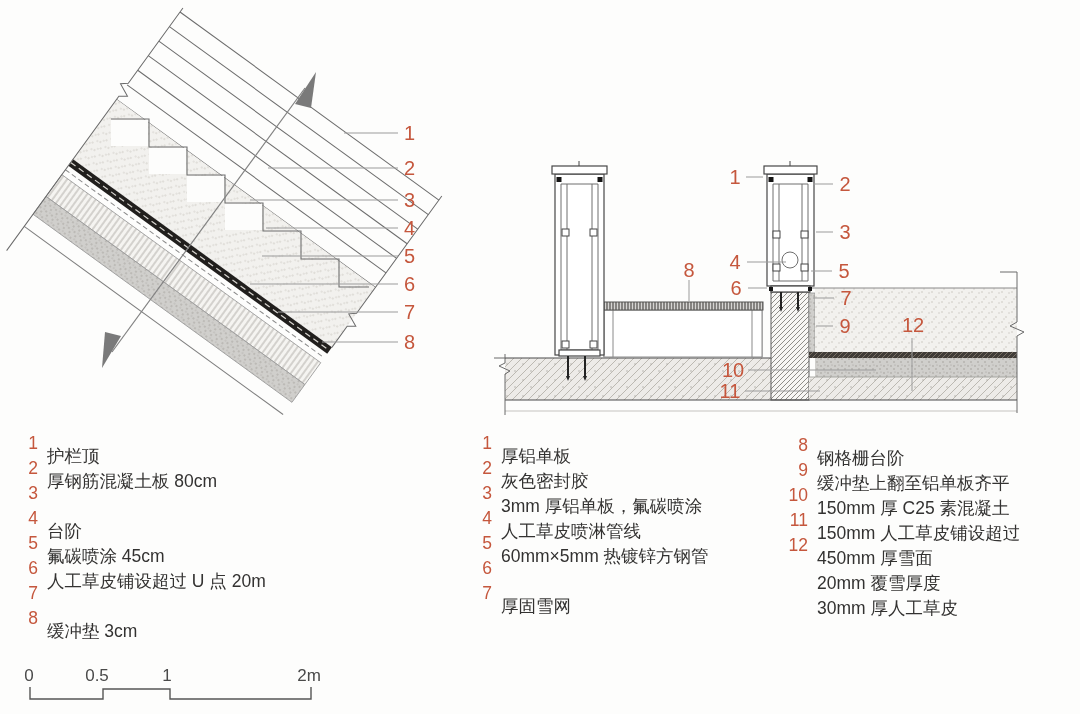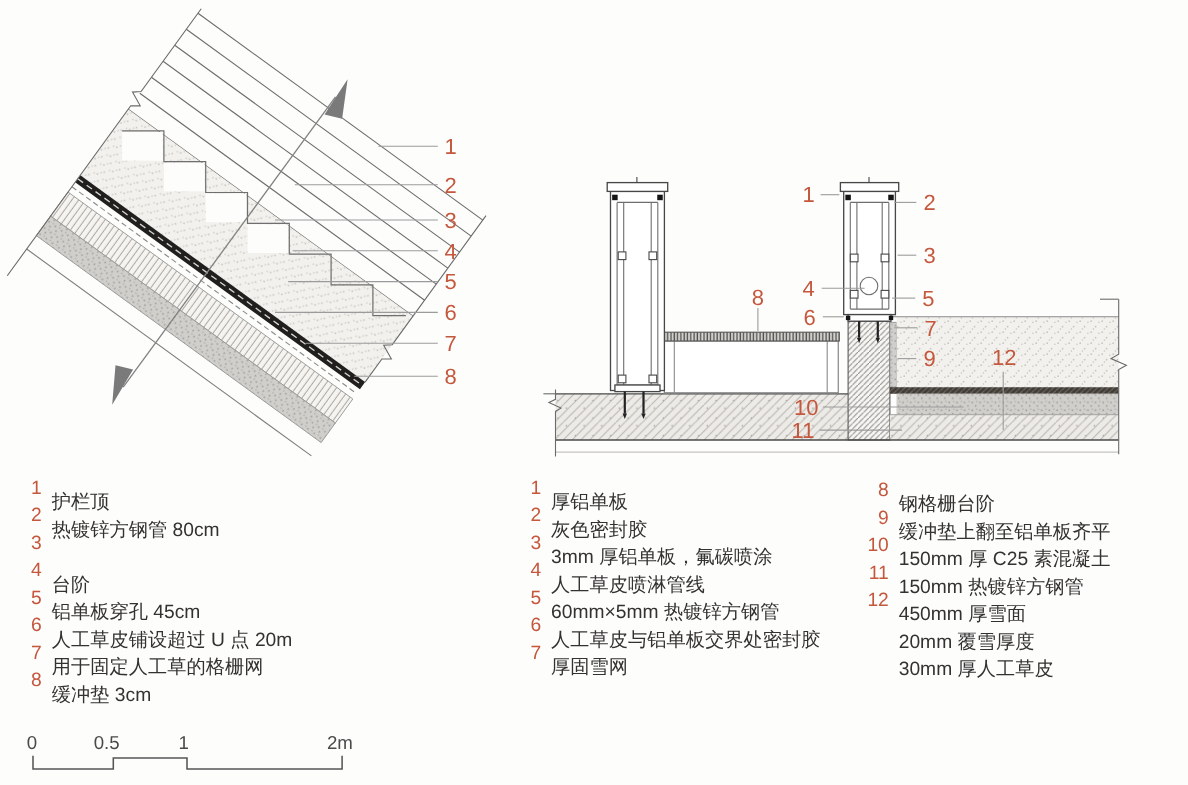--- a/index.html
+++ b/index.html
@@ -254,40 +254,39 @@
   </g>
 </svg>
 
 <div class="legend" style="left:14px; top:431px;">
   <div class="legend-row">
       <span class="legend-num w24">1</span>
       <span class="legend-text">护栏顶</span>
     </div>
   <div class="legend-row">
       <span class="legend-num w24">2</span>
-      <span class="legend-text">热镀锌方钢管 80cm</span>
+      <span class="legend-text">厚钢筋混凝土板 80cm</span>
     </div>
   <div class="legend-row">
       <span class="legend-num w24">3</span>
     </div>
   <div class="legend-row">
       <span class="legend-num w24">4</span>
       <span class="legend-text">台阶</span>
     </div>
   <div class="legend-row">
       <span class="legend-num w24">5</span>
-      <span class="legend-text">铝单板穿孔 45cm</span>
+      <span class="legend-text">氟碳喷涂 45cm</span>
     </div>
   <div class="legend-row">
       <span class="legend-num w24">6</span>
       <span class="legend-text">人工草皮铺设超过 U 点 20m</span>
     </div>
   <div class="legend-row">
       <span class="legend-num w24">7</span>
-      <span class="legend-text">用于固定人工草的格栅网</span>
     </div>
   <div class="legend-row">
       <span class="legend-num w24">8</span>
       <span class="legend-text">缓冲垫 3cm</span>
     </div>
 </div>
 
 <div class="legend" style="left:468px; top:431px;">
   <div class="legend-row">
       <span class="legend-num w24">1</span>
@@ -304,21 +303,20 @@
   <div class="legend-row">
       <span class="legend-num w24">4</span>
       <span class="legend-text">人工草皮喷淋管线</span>
     </div>
   <div class="legend-row">
       <span class="legend-num w24">5</span>
       <span class="legend-text">60mm×5mm 热镀锌方钢管</span>
     </div>
   <div class="legend-row">
       <span class="legend-num w24">6</span>
-      <span class="legend-text">人工草皮与铝单板交界处密封胶</span>
     </div>
   <div class="legend-row">
       <span class="legend-num w24">7</span>
       <span class="legend-text">厚固雪网</span>
     </div>
 </div>
 
 <div class="legend" style="left:778px; top:433px;">
   <div class="legend-row">
       <span class="legend-num w30">8</span>
@@ -327,21 +325,21 @@
   <div class="legend-row">
       <span class="legend-num w30">9</span>
       <span class="legend-text">缓冲垫上翻至铝单板齐平</span>
     </div>
   <div class="legend-row">
       <span class="legend-num w30">10</span>
       <span class="legend-text">150mm 厚 C25 素混凝土</span>
     </div>
   <div class="legend-row">
       <span class="legend-num w30">11</span>
-      <span class="legend-text">150mm 热镀锌方钢管</span>
+      <span class="legend-text">150mm 人工草皮铺设超过</span>
     </div>
   <div class="legend-row">
       <span class="legend-num w30">12</span>
       <span class="legend-text">450mm 厚雪面</span>
     </div>
   <div class="legend-row">
       <span class="legend-num w30"></span>
       <span class="legend-text">20mm 覆雪厚度</span>
     </div>
   <div class="legend-row">

